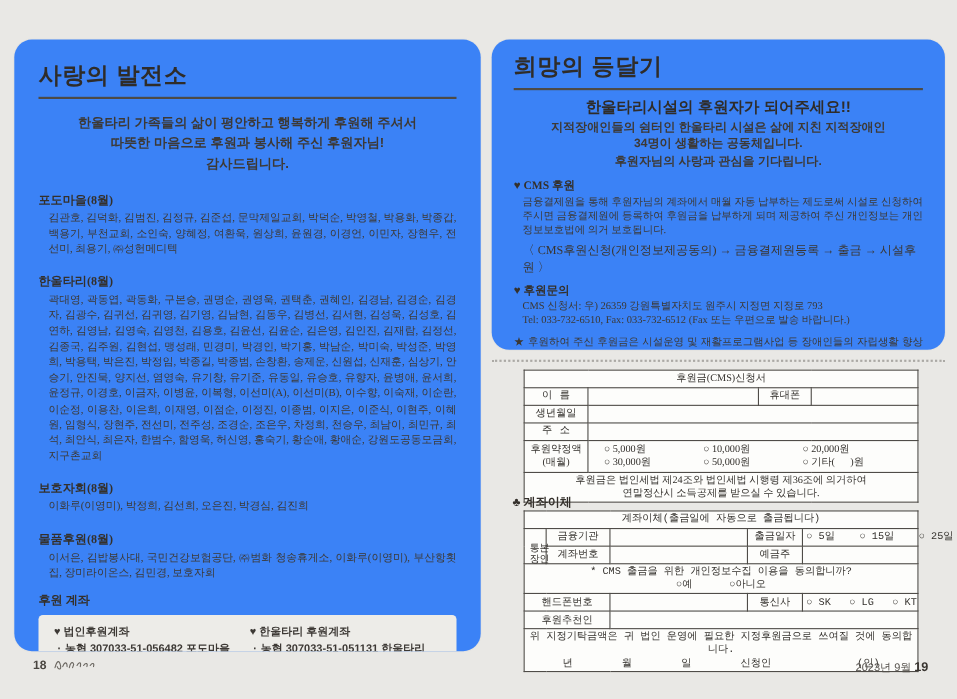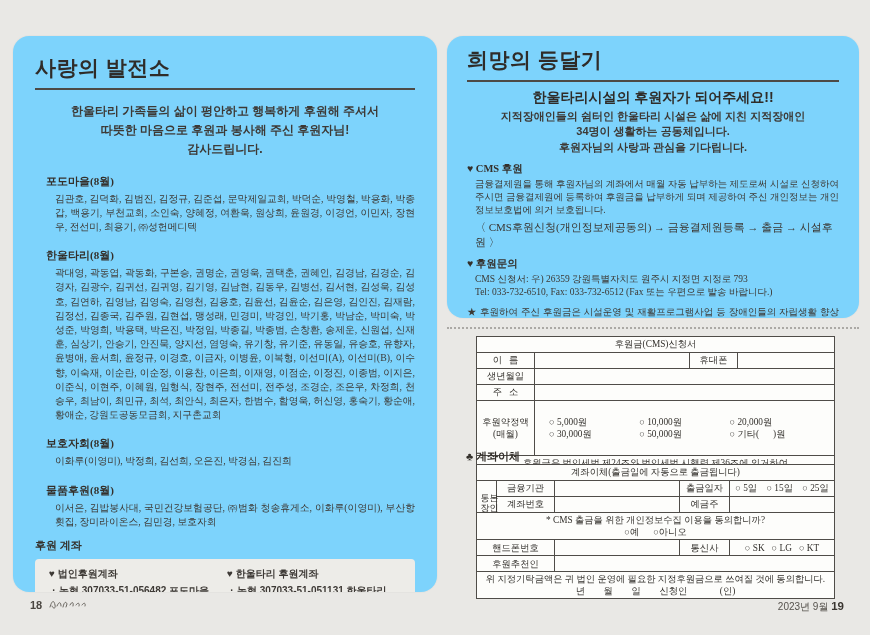--- a/index.html
+++ b/index.html
@@ -3,32 +3,32 @@
 <meta charset="utf-8">
 <style>
   html,body{margin:0;padding:0;}
   body{
     width:870px;height:635px;position:relative;overflow:hidden;
     background:#e9e8e5;
     font-family:"Liberation Serif",serif;
     color:#3a3631;
     -webkit-font-smoothing:antialiased;
   }
-  .card{position:absolute;background:#7dd3fc;border-radius:16px;box-shadow:0 0 0 1px rgba(0,0,0,0.02);}
+  .card{position:absolute;background:#3b82f6;border-radius:16px;box-shadow:0 0 0 1px rgba(0,0,0,0.02);}
   #left-card{left:13px;top:36px;width:424px;height:556px;padding:18px 22px;box-sizing:border-box;overflow:hidden;}
   #right-card{left:447px;top:36px;width:412px;height:282px;padding:10px 20px;box-sizing:border-box;overflow:hidden;}
 
   .page-title{
     font-family:"Liberation Sans",sans-serif;font-size:21px;font-weight:bold;
     color:#2f2c29;letter-spacing:0.5px;border-bottom:2px solid #4d4a46;padding-bottom:6px;
   }
   .intro{margin-top:12px;text-align:center;font-family:"Liberation Sans",sans-serif;
     font-weight:600;font-size:12px;line-height:1.6;color:#3d3935;}
 
-  .sec{margin-top:14px;margin-left:11px;}
+  .sec{margin-top:14px;}
   .sec:first-of-type{margin-top:24px;}
   .sec-h{font-weight:bold;font-size:11px;color:#34302b;}
   .sec-b{font-size:9.8px;line-height:1.45;text-align:justify;padding-left:9px;margin-top:3px;color:#3c3833;}
 
   .acct-h{margin-top:9px;font-weight:bold;font-size:11px;color:#34302b;}
   .acct-box{margin-top:6px;background:#edece8;border-radius:4px;padding:8px 10px 9px 14px;
     display:flex;font-family:"Liberation Sans",sans-serif;font-weight:600;font-size:10px;color:#3d3935;}
   .acct-col{width:50%;}
   .acct-title{margin-bottom:3px;font-weight:700;}
   .acct-item{display:flex;line-height:1.45;}
@@ -47,21 +47,21 @@
   #dotted-divider{position:absolute;left:447px;top:327px;width:412px;border-top:2px dotted #aba9a5;}
 
   table{border-collapse:collapse;table-layout:fixed;font-family:"Liberation Serif",serif;
     font-size:9.3px;color:#33302c;background:#fdfdfb;}
   td{border:1px solid #4f4c48;padding:1px 3px;height:13px;text-align:center;vertical-align:middle;line-height:1.3;}
   .pre{white-space:pre;}
   .opt-row{display:flex;text-align:left;}
   .opt-row span{width:33.3%;white-space:pre;}
   #cms-table{position:absolute;left:476px;top:336px;width:358px;}
   #transfer-heading{position:absolute;left:466px;top:449px;font-weight:bold;font-size:11px;color:#34302b;}
-  #transfer-table{position:absolute;left:476px;top:464px;width:358px;}
+  #transfer-table{position:absolute;left:476px;top:464px;width:358px;font-family:Liberation Mono, monospace;}
   .vert-txt{writing-mode:vertical-rl;text-orientation:upright;margin:0 auto;letter-spacing:1px;font-size:9px;line-height:1;}
 
   #left-footer{position:absolute;left:30px;top:597px;display:flex;align-items:flex-end;gap:6px;
     font-family:"Liberation Sans",sans-serif;font-size:11px;font-weight:bold;color:#4a4641;}
   #right-footer{position:absolute;right:26px;top:600px;font-family:"Liberation Sans",sans-serif;
     font-size:10px;color:#56524d;}
   #right-footer b{font-size:11.5px;color:#3a3631;}
 </style>
 </head>
 <body>
@@ -178,21 +178,21 @@
   </tr>
   <tr>
     <td class="pre">주   소</td>
     <td colspan="3"></td>
   </tr>
   <tr>
     <td>
       <div>후원약정액</div>
       <div>(매월)</div>
     </td>
-    <td colspan="3" style="padding:15px 14px;">
+    <td colspan="3" style="padding:2px 14px;">
       <div class="opt-row">
         <span>○ 5,000원</span>
         <span>○ 10,000원</span>
         <span>○ 20,000원</span>
       </div>
       <div class="opt-row">
         <span>○ 30,000원</span>
         <span>○ 50,000원</span>
         <span>○ 기타(      )원</span>
       </div>

